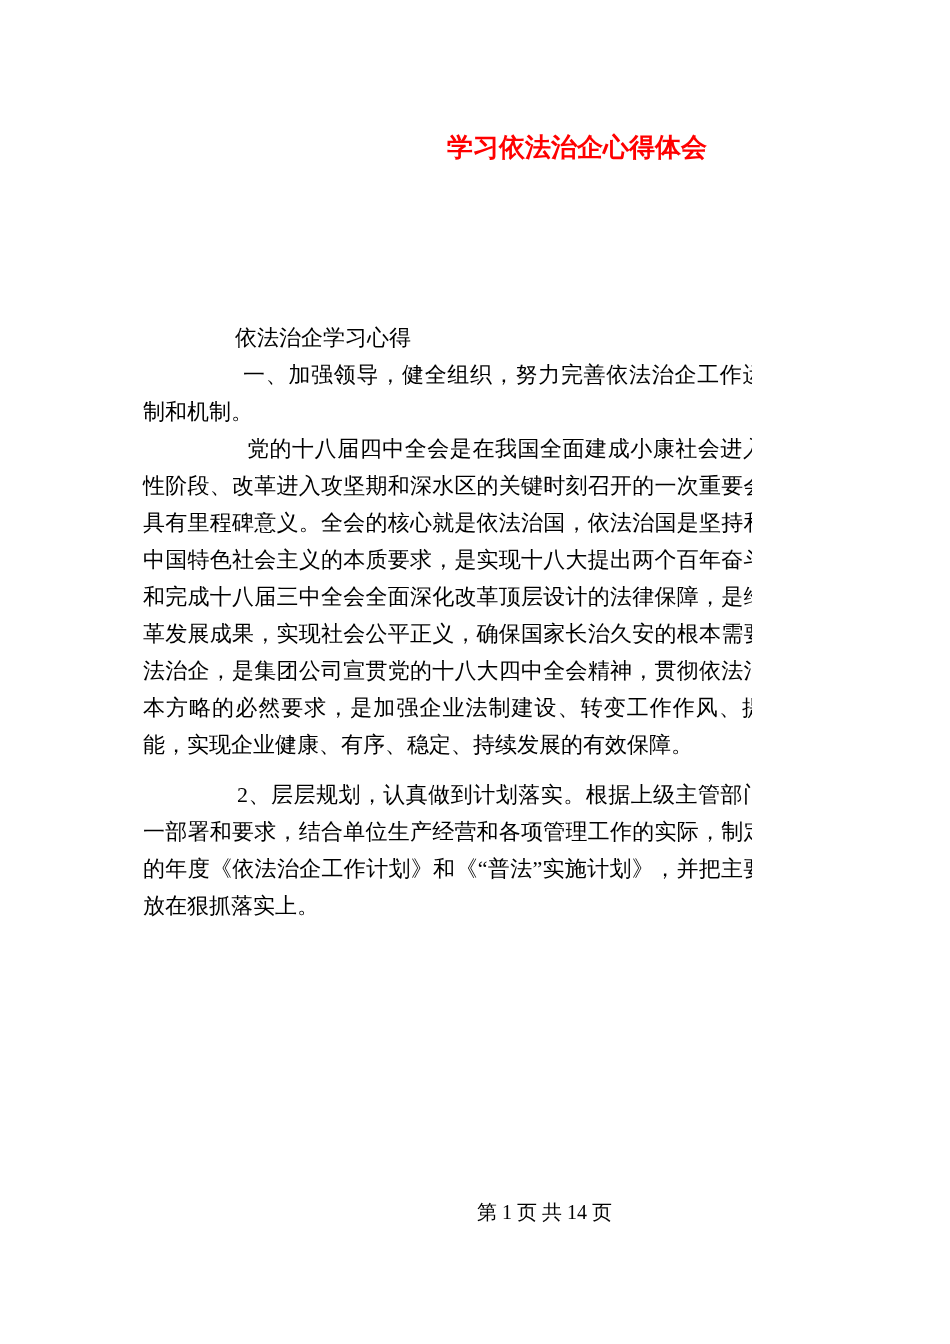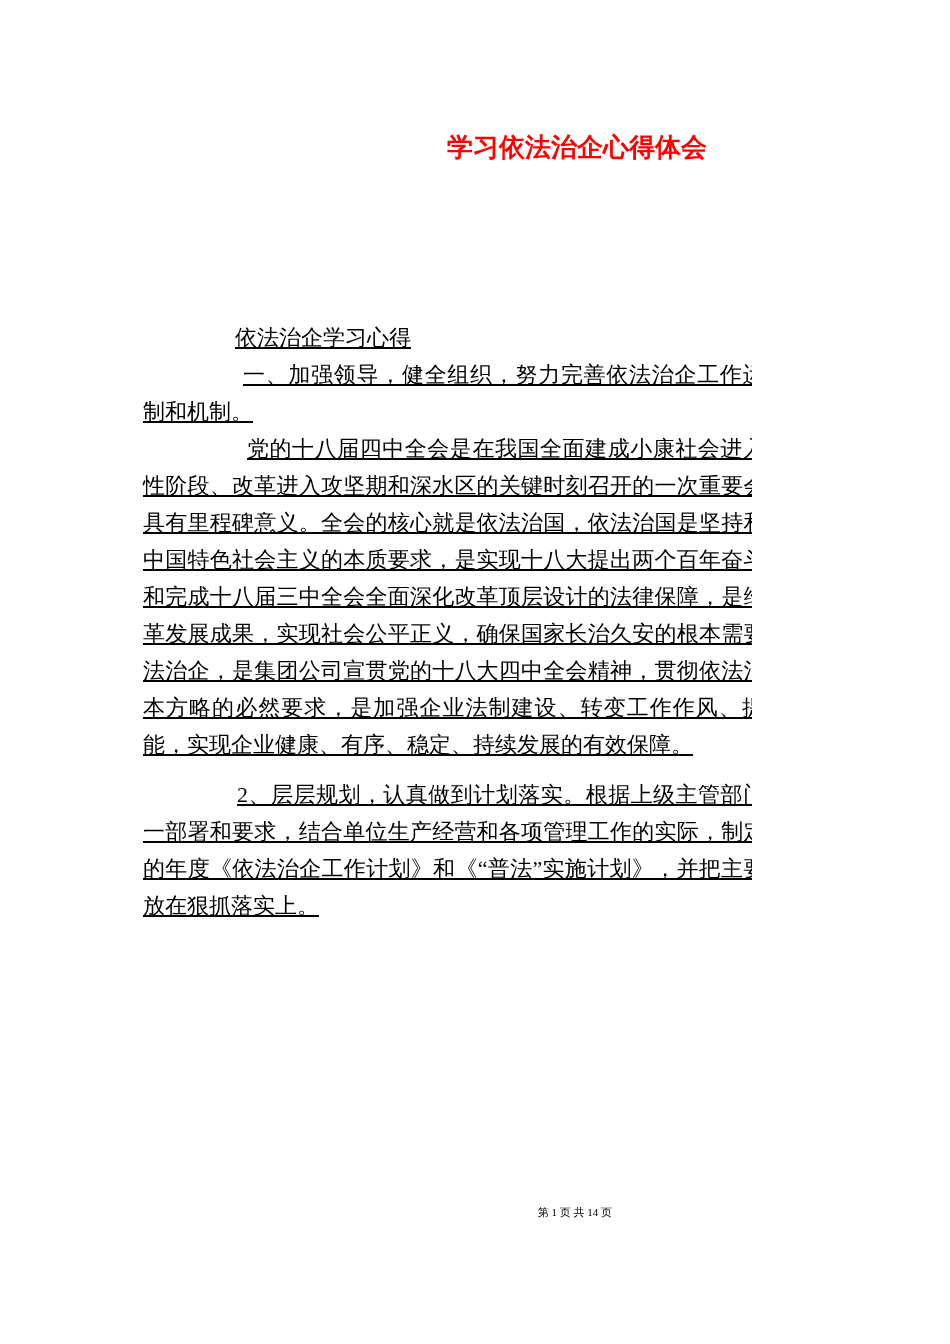--- a/index.html
+++ b/index.html
@@ -33,27 +33,26 @@
     top: 319px;
     width: 667px;
     font-size: 22px;
     line-height: 37px;
     text-align: justify;
     text-justify: inter-ideograph;
   }
   .doc-body p {
     margin: 0;
     padding: 0;
-    text-decoration: underline;
   }
   .doc-footer {
     position: absolute;
     top: 1202px;
     right: 140px;
-    font-size: 11px;
+    font-size: 20px;
     line-height: 20px;
     color: #000000;
     white-space: nowrap;
   }
 </style>
 </head>
 <body>
 
 <div class="page">
   <h1 class="doc-title" style="color: rgb(255, 0, 0);">学习依法治企心得体会</h1>

